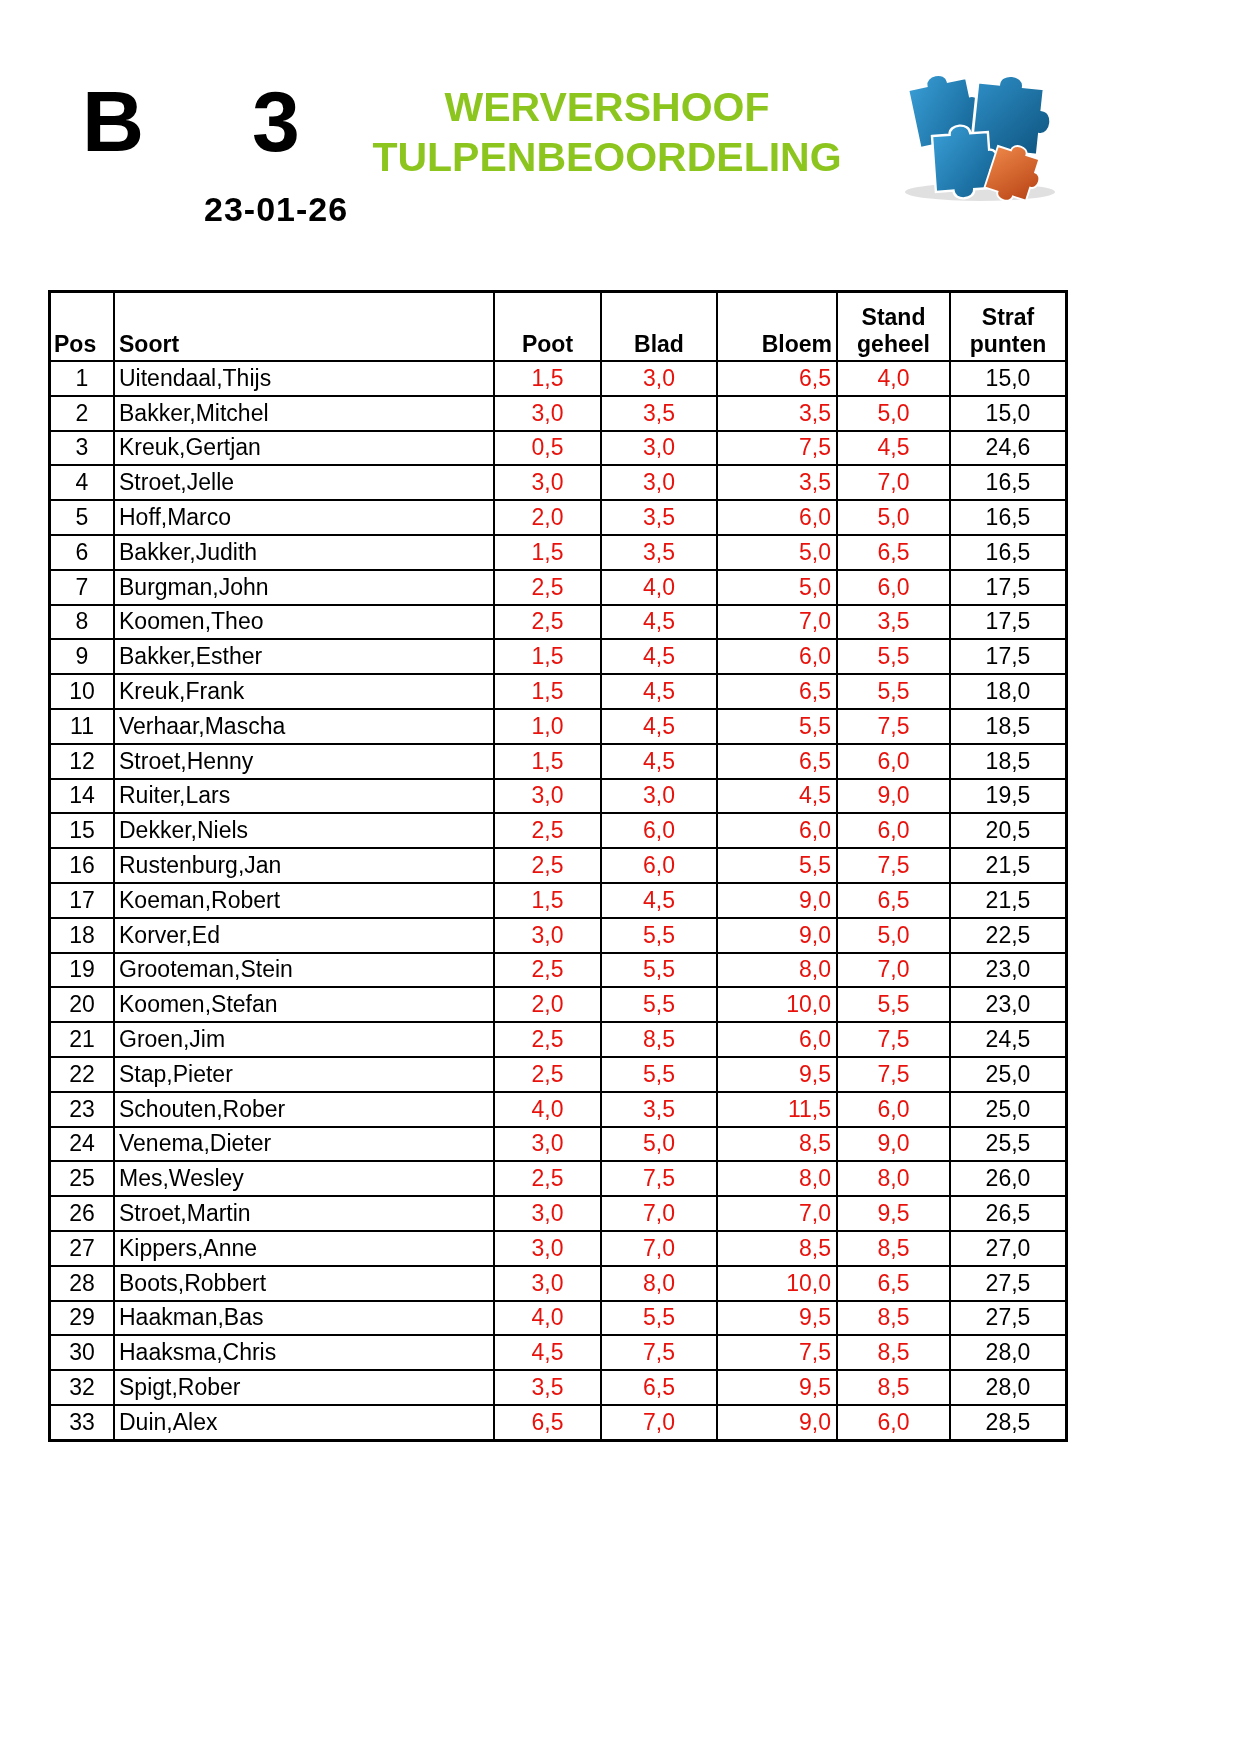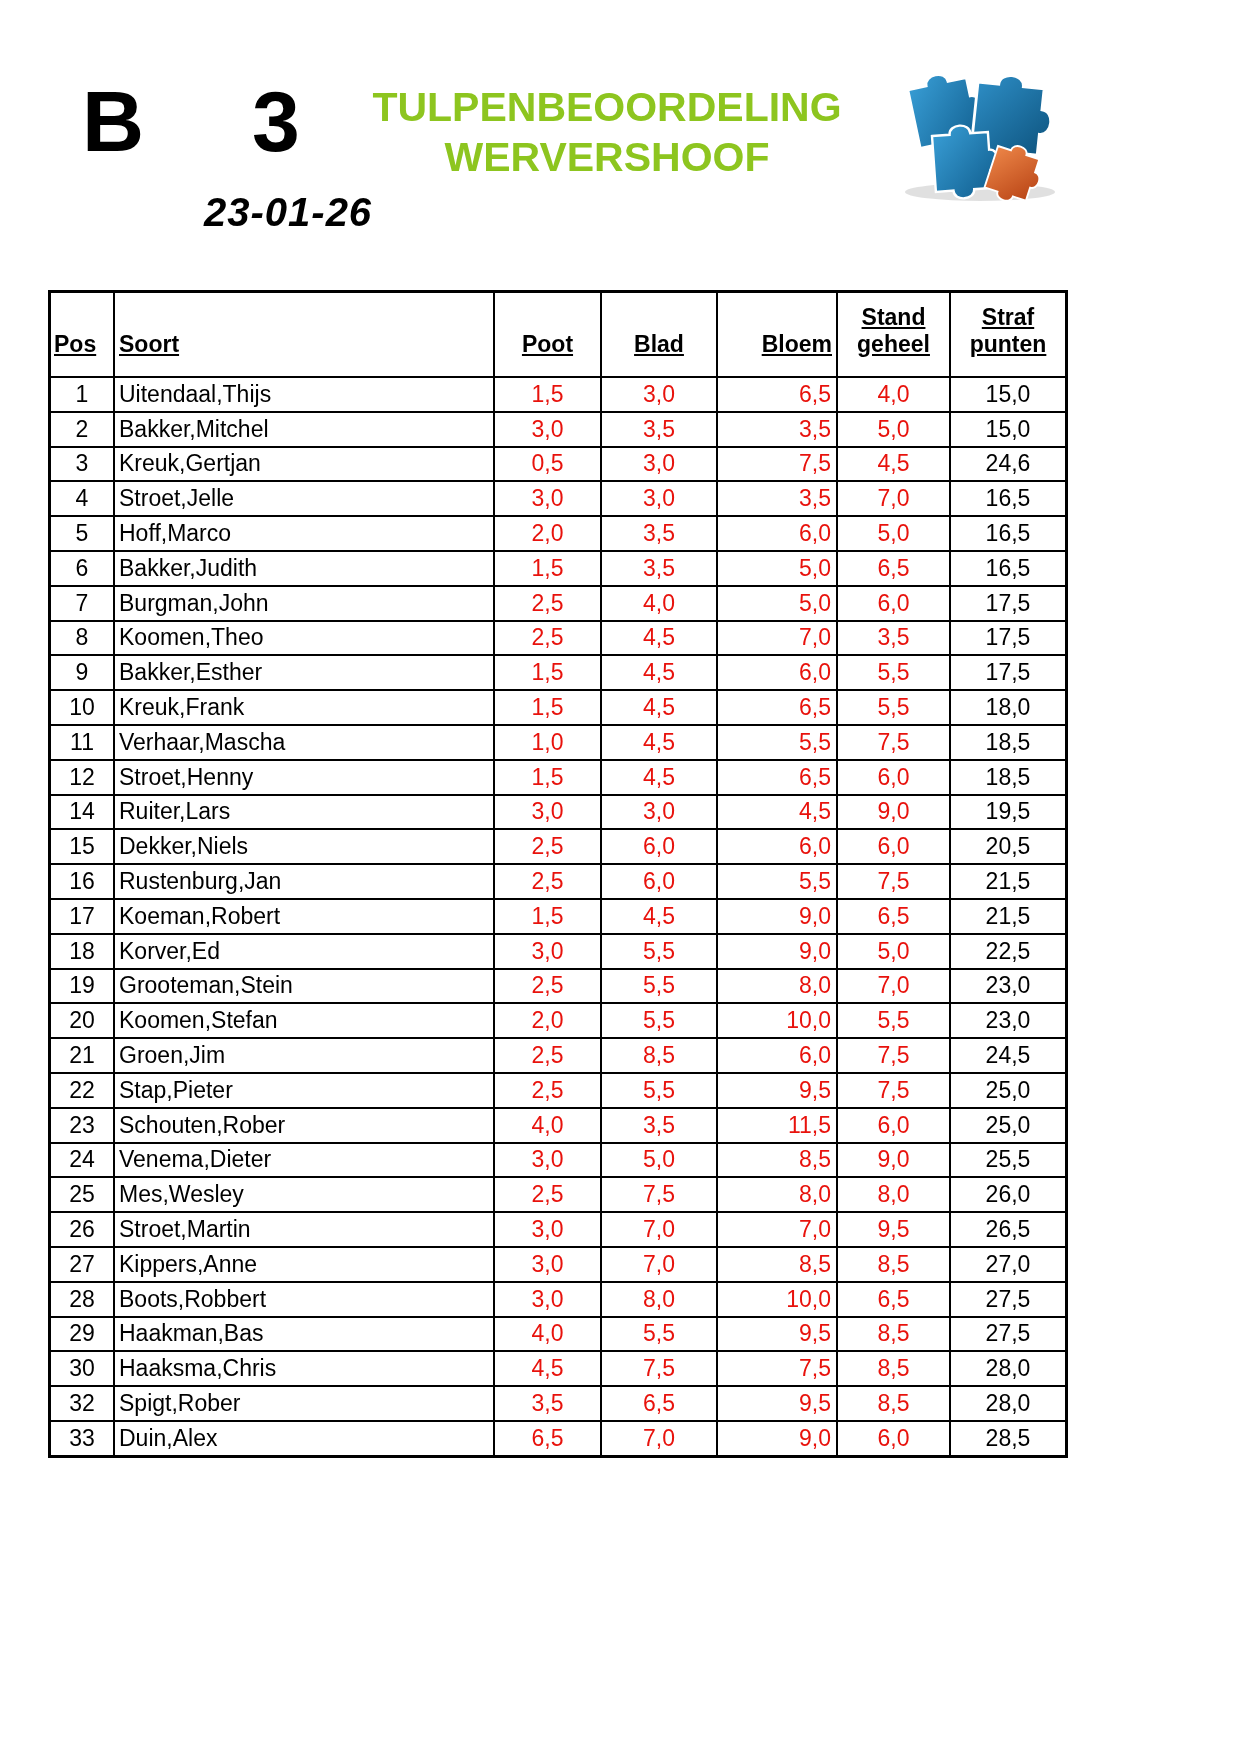--- a/index.html
+++ b/index.html
@@ -21,21 +21,21 @@
   .class-letter{
     position:absolute;left:82px;top:78px;
     font-size:86px;font-weight:bold;line-height:1;
   }
   .class-number{
     position:absolute;left:252px;top:78px;
     font-size:86px;font-weight:bold;line-height:1;
   }
   .date{
     position:absolute;left:204px;top:190px;
-    font-size:40px;font-weight:bold;letter-spacing:1px;font-style:italic;
+    font-size:34px;font-weight:bold;letter-spacing:1px;
   }
   .title{
     position:absolute;left:352px;top:82px;width:510px;
     text-align:center;
     font-size:41px;font-weight:bold;line-height:1.23;
     color:var(--title-green);
   }
   .logo{
     position:absolute;left:870px;top:64px;width:200px;height:145px;
   }
@@ -47,25 +47,24 @@
     width:962px;
     font-size:23px;
   }
   table.results, table.results th, table.results td{
     border:2px solid #000;
   }
   table.results{border-width:3px;}
   th{
     font-weight:bold;
     vertical-align:bottom;
-    padding:4px 4px 19px 4px;
+    padding:4px 4px 3px 4px;
     white-space:pre-line;
     line-height:1.15;
     height:60px;
-    text-decoration:underline;
   }
   td{
     height:32.8px;
     padding:0 5px;
     vertical-align:middle;
     background:#fff;
   }
   .col0{width:55px;text-align:center;}
   th.col0{text-align:left;padding-left:3px;}
   .col1{width:370px;text-align:left;padding-left:4px;}
@@ -78,22 +77,22 @@
   td.col6,td.col0,td.col1{color:var(--ink);}
 </style>
 </head>
 <body>
 
 <div class="hdr">
   <div class="class-letter">B</div>
   <div class="class-number">3</div>
   <div class="date">23-01-26</div>
   <div class="title">
+    <div>WERVERSHOOF</div>
     <div>TULPENBEOORDELING</div>
-    <div>WERVERSHOOF</div>
   </div>
 
   <svg class="logo" viewBox="0 0 200 145" xmlns="http://www.w3.org/2000/svg">
     <defs>
       <path id="pz" d="M0,0 h22 c0,-14 26,-14 26,0 h22 v22 c14,0 14,26 0,26 v22 h-22 c0,14 -26,14 -26,0 h-22 z"></path>
       <linearGradient id="blueG" x1="0" y1="0" x2="1" y2="1">
         <stop offset="0" stop-color="#3aa0d8"></stop>
         <stop offset="1" stop-color="#0e5a8a"></stop>
       </linearGradient>
       <linearGradient id="blueG2" x1="0" y1="0" x2="1" y2="1">

